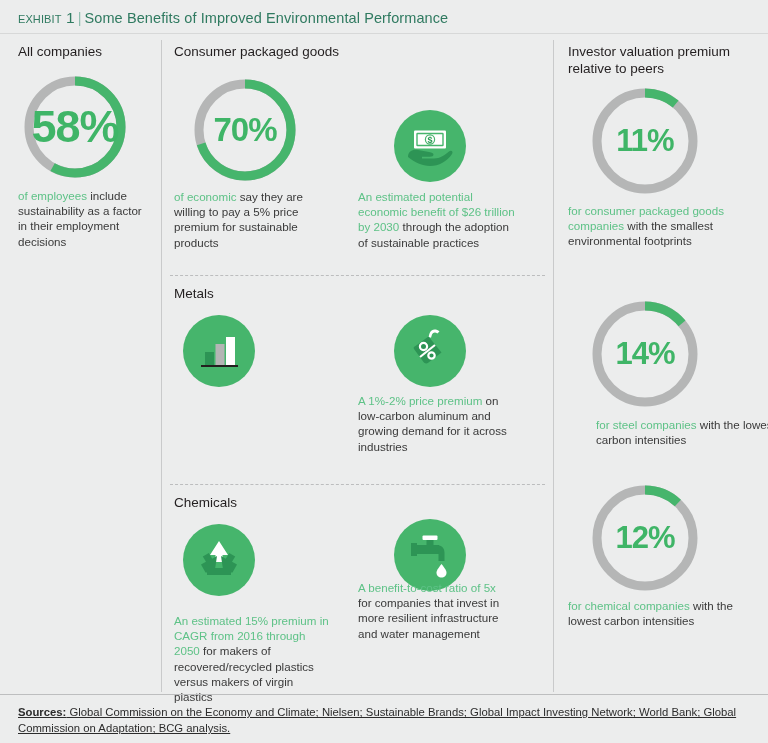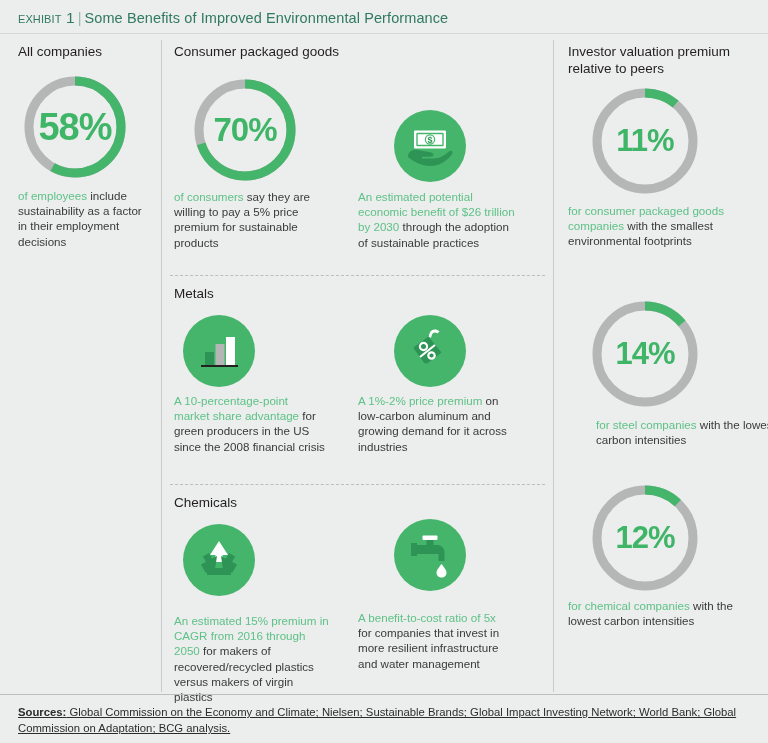--- a/index.html
+++ b/index.html
@@ -141,36 +141,36 @@
   <div class="hdash" style="left:170px; top:275px; width:375px;"></div>
   <div class="hdash" style="left:170px; top:484px; width:375px;"></div>
 
   <div class="col-title" style="left:18px; top:43px; width:135px;">All companies</div>
 
   <div class="donut" style="left:20px; top:72px; width:110px; height:110px;">
     <svg width="110" height="110" viewBox="0 0 110 110">
       <circle cx="55" cy="55" r="46" fill="none" stroke="#b5b6b6" stroke-width="9"></circle>
       <circle cx="55" cy="55" r="46" fill="none" stroke="#46b56c" stroke-width="9" stroke-dasharray="167.7 121.3" stroke-dashoffset="0" transform="rotate(-90 55 55)"></circle>
     </svg>
-    <div class="donut-value" style="font-size:38px;">58%</div>
+    <div class="donut-value" style="font-size:45px;">58%</div>
   </div>
 
   <div class="caption" style="left:18px; top:188px; width:132px;"><span class="hl">of employees</span><span> include sustainability as a factor in their employment decisions</span></div>
 
   <div class="col-title" style="left:174px; top:43px; width:280px;">Consumer packaged goods</div>
 
   <div class="donut" style="left:190px; top:75px; width:110px; height:110px;">
     <svg width="110" height="110" viewBox="0 0 110 110">
       <circle cx="55" cy="55" r="46" fill="none" stroke="#b5b6b6" stroke-width="9"></circle>
       <circle cx="55" cy="55" r="46" fill="none" stroke="#46b56c" stroke-width="9" stroke-dasharray="202.3 86.7" stroke-dashoffset="0" transform="rotate(-90 55 55)"></circle>
     </svg>
     <div class="donut-value" style="font-size:33px;">70%</div>
   </div>
 
-  <div class="caption" style="left:174px; top:189px; width:150px;"><span class="hl">of consumers</span><span> say they are willing to pay a 5% price premium for sustainable products</span></div>
+  <div class="caption" style="left:174px; top:189px; width:150px;"><span class="hl">of economic</span><span> say they are willing to pay a 5% price premium for sustainable products</span></div>
 
   <div class="iconcircle" style="left:394px; top:110px; width:72px; height:72px;">
     <svg width="72" height="72" viewBox="0 0 72 72">
       <rect x="20" y="20.5" width="32" height="18" rx="1" fill="#ffffff"></rect>
       <rect x="23" y="23.5" width="26" height="12" rx="0.5" fill="none" stroke="#46b56c" stroke-width="1.4"></rect>
       <circle cx="36" cy="29.5" r="4.6" fill="#ffffff" stroke="#46b56c" stroke-width="1.2"></circle>
       <text x="36" y="33" text-anchor="middle" font-family="'Liberation Sans', sans-serif" font-size="9" font-weight="bold" fill="#2b9a55">$</text>
       <path d="M14 47 C14 41 19 39 24 40 L35 42 C38 42.4 39.5 43.2 39.5 44.6 C39.5 46 38.2 46.8 35.8 46.8 L28 46.8
                L28 48.6 L40 48.6 C46 48.6 51 45 55 41.6 C57.2 39.7 59.6 41.6 58 44 C53 51.4 45 56 36 56
                C28 56 21 52.5 14 47 Z" fill="#2d9455"></path>
@@ -183,21 +183,20 @@
 
   <div class="iconcircle" style="left:183px; top:315px; width:72px; height:72px;">
     <svg width="72" height="72" viewBox="0 0 72 72">
       <rect x="22" y="37" width="9" height="13" fill="#2d9455"></rect>
       <rect x="32.5" y="29" width="9" height="21" fill="#b4b5b5"></rect>
       <rect x="43" y="22" width="9" height="28" fill="#ffffff"></rect>
       <rect x="18" y="50" width="37" height="2" fill="#23201f"></rect>
     </svg>
   </div>
 
-  <div class="caption" style="left:174px; top:393px; width:152px;"><span class="hl">A 10-percentage-point market share advantage</span><span> for green producers in the US since the 2008 financial crisis</span></div>
 
   <div class="iconcircle" style="left:394px; top:315px; width:72px; height:72px;">
     <svg width="72" height="72" viewBox="0 0 72 72">
       <path d="M45.5 16.5 C42 13.5 37 14 35.5 18.5 L34.5 22 L37 22.8 L38 19.6 C38.9 17.1 41.6 16.9 43.3 18.4 Z" fill="#ffffff"></path>
       <path d="M21.5 31 L34.5 21.5 L47.5 37.5 L34.5 47.5 C32.5 49 30.5 48.5 29.5 47 L20 34 C19 32.6 20 31.8 21.5 31 Z" fill="#2d9455"></path>
       <circle cx="29.5" cy="31.5" r="3.6" fill="none" stroke="#ffffff" stroke-width="2.2"></circle>
       <circle cx="37.5" cy="40.5" r="3.2" fill="none" stroke="#ffffff" stroke-width="2.2"></circle>
       <line x1="26" y1="42" x2="41" y2="30" stroke="#ffffff" stroke-width="2.2"></line>
     </svg>
   </div>
@@ -222,21 +221,21 @@
       <rect x="28.5" y="16.5" width="15" height="4.5" rx="1" fill="#ffffff"></rect>
       <rect x="32.5" y="21" width="7" height="5" fill="#2d9455"></rect>
       <rect x="17" y="26" width="28" height="9" fill="#2d9455"></rect>
       <path d="M41 26 C48.5 26 50.5 29.5 50.5 34 L50.5 42 L44.5 42 L44.5 34 C44.5 31 43 30.5 41 30.5 Z" fill="#2d9455"></path>
       <rect x="17" y="24" width="6" height="13" fill="#2d9455"></rect>
       <path d="M47.5 45 C51 49.5 52.5 51.5 52.5 53.8 C52.5 56.6 50.3 58.6 47.5 58.6 C44.7 58.6 42.5 56.6 42.5 53.8
                C42.5 51.5 44 49.5 47.5 45 Z" fill="#ffffff"></path>
     </svg>
   </div>
 
-  <div class="caption" style="left:358px; top:610px; width:152px;"><span class="hl">A benefit-to-cost ratio of 5x</span><span> for companies that invest in more resilient infrastructure and water management</span></div>
+  <div class="caption" style="left:358px; top:580px; width:152px;"><span class="hl">A benefit-to-cost ratio of 5x</span><span> for companies that invest in more resilient infrastructure and water management</span></div>
 
   <div class="col-title" style="left:568px; top:43px; width:190px;">Investor valuation premium relative to peers</div>
 
   <div class="donut" style="left:588px; top:84px; width:114px; height:114px;">
     <svg width="114" height="114" viewBox="0 0 114 114">
       <circle cx="57" cy="57" r="48" fill="none" stroke="#b5b6b6" stroke-width="9"></circle>
       <circle cx="57" cy="57" r="48" fill="none" stroke="#46b56c" stroke-width="9" stroke-dasharray="33.2 268.4" stroke-dashoffset="0" transform="rotate(-90 57 57)"></circle>
     </svg>
     <div class="donut-value" style="font-size:31px;">11%</div>
   </div>

